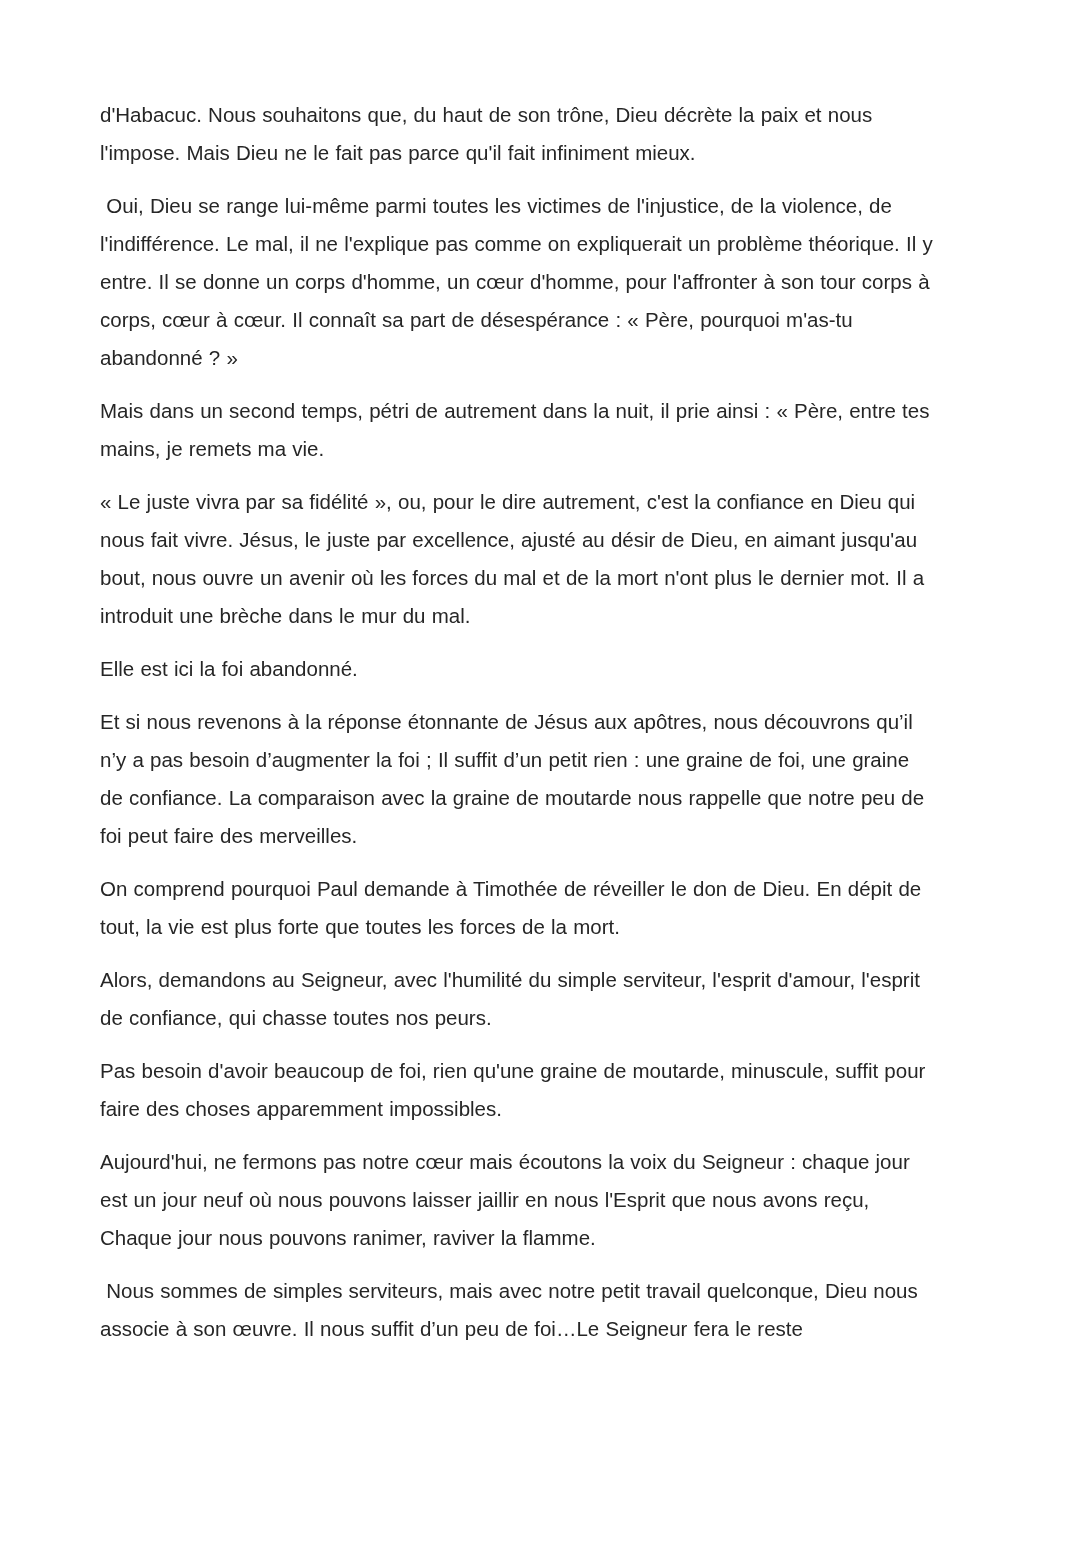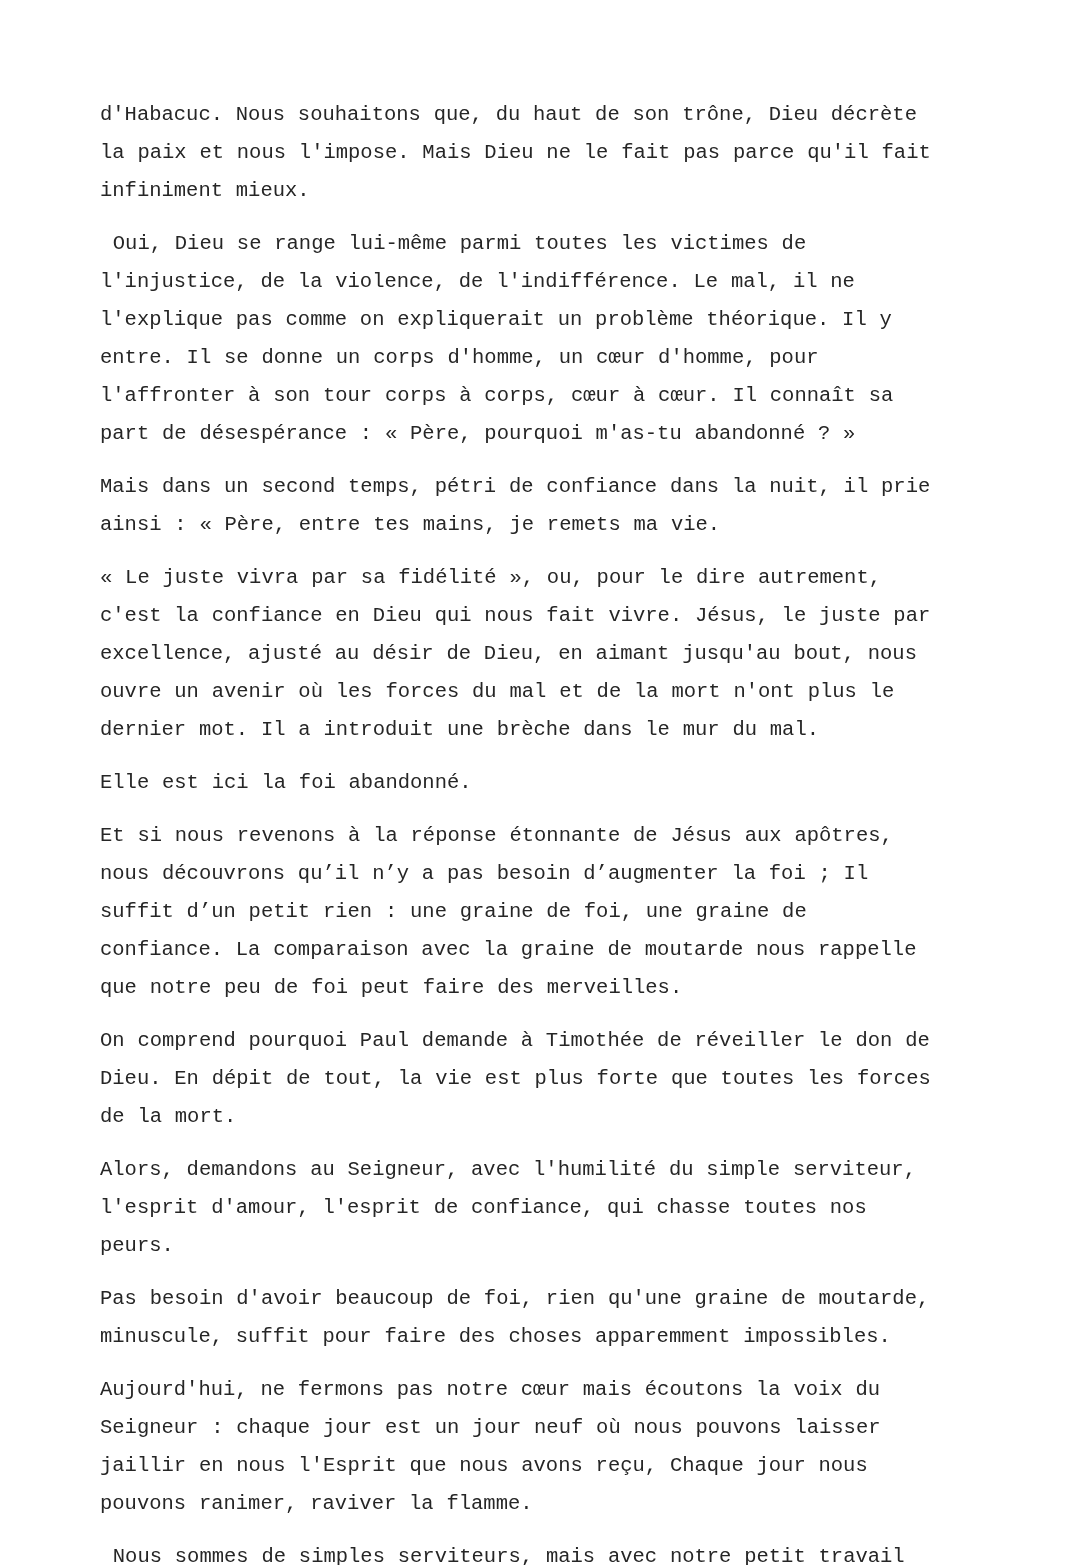--- a/index.html
+++ b/index.html
@@ -9,21 +9,21 @@
   }
   .page {
     position: relative;
     width: 932px;
     height: 1565px;
     margin: 0 auto;
     background: #ffffff;
     overflow: hidden;
     box-sizing: border-box;
     padding: 96px 72px 40px 26px;
-    font-family: Liberation Mono, monospace;
+    font-family: Liberation Sans, sans-serif;
     color: #262626;
   }
   .doc-body p {
     margin: 0 0 15px 0;
     font-size: 20.5px;
     line-height: 38px;
     font-weight: 400;
     text-align: left;
     white-space: pre-wrap;       
     letter-spacing: 0px;
@@ -33,21 +33,21 @@
     margin-bottom: 6px;
   }
 </style>
 </head>
 <body>
 
 <div class="page">
   <div class="doc-body">
     <p>d'Habacuc. Nous souhaitons que, du haut de son trône, Dieu décrète la paix et nous l'impose. Mais Dieu ne le fait pas parce qu'il fait infiniment mieux.</p>
     <p> Oui, Dieu se range lui-même parmi toutes les victimes de l'injustice, de la violence, de l'indifférence. Le mal, il ne l'explique pas comme on expliquerait un problème théorique. Il y entre. Il se donne un corps d'homme, un cœur d'homme, pour l'affronter à son tour corps à corps, cœur à cœur. Il connaît sa part de désespérance : « Père, pourquoi m'as-tu abandonné ? »</p>
-    <p>Mais dans un second temps, pétri de confiance dans la nuit, il prie ainsi : « Père, entre tes mains, je remets ma vie.</p>
+    <p>Mais dans un second temps, pétri de autrement dans la nuit, il prie ainsi : « Père, entre tes mains, je remets ma vie.</p>
     <p>« Le juste vivra par sa fidélité », ou, pour le dire autrement, c'est la confiance en Dieu qui nous fait vivre. Jésus, le juste par excellence, ajusté au désir de Dieu, en aimant jusqu'au bout, nous ouvre un avenir où les forces du mal et de la mort n'ont plus le dernier mot. Il a introduit une brèche dans le mur du mal.</p>
     <p>Elle est ici la foi abandonné.</p>
     <p>Et si nous revenons à la réponse étonnante de Jésus aux apôtres, nous découvrons qu’il n’y a pas besoin d’augmenter la foi ; Il suffit d’un petit rien : une graine de foi, une graine de confiance. La comparaison avec la graine de moutarde nous rappelle que notre peu de foi peut faire des merveilles.</p>
     <p>On comprend pourquoi Paul demande à Timothée de réveiller le don de Dieu. En dépit de tout, la vie est plus forte que toutes les forces de la mort.</p>
     <p>Alors, demandons au Seigneur, avec l'humilité du simple serviteur, l'esprit d'amour, l'esprit de confiance, qui chasse toutes nos peurs.</p>
     <p>Pas besoin d'avoir beaucoup de foi, rien qu'une graine de moutarde, minuscule, suffit pour faire des choses apparemment impossibles.</p>
     <p>Aujourd'hui, ne fermons pas notre cœur mais écoutons la voix du Seigneur : chaque jour est un jour neuf où nous pouvons laisser jaillir en nous l'Esprit que nous avons reçu, Chaque jour nous pouvons ranimer, raviver la flamme.</p>
     <p> Nous sommes de simples serviteurs, mais avec notre petit travail quelconque, Dieu nous associe à son œuvre. Il nous suffit d’un peu de foi…Le Seigneur fera le reste</p>
   </div>
 </div>

